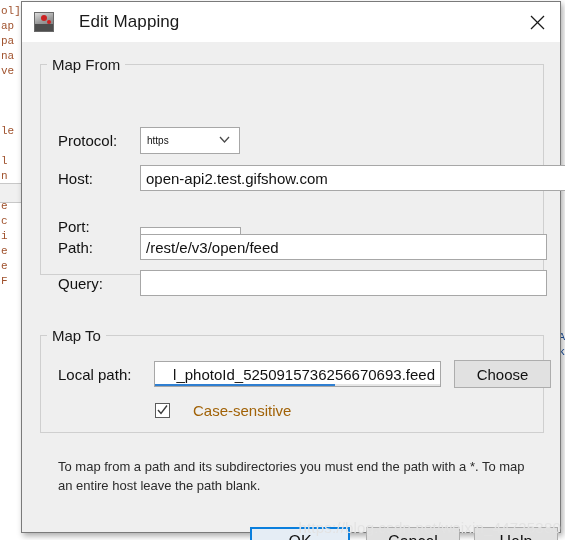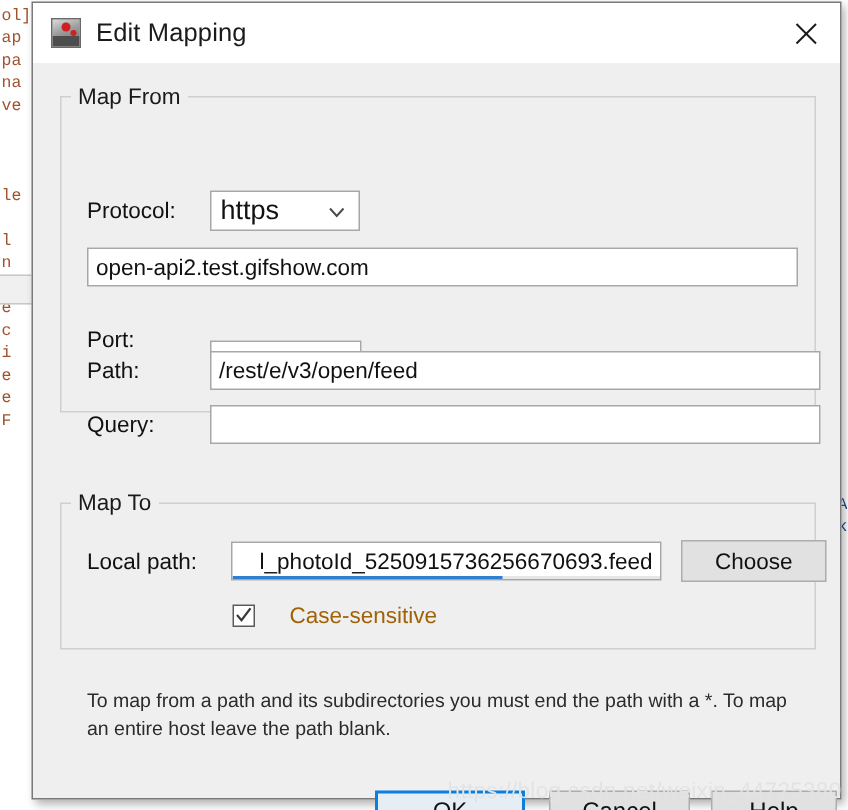--- a/index.html
+++ b/index.html
@@ -61,20 +61,21 @@
     box-shadow: 2px 3px 6px rgba(0,0,0,0.32);
     box-sizing: border-box;
   }
   #titlebar {
     height: 40px;
     background: #ffffff;
     display: flex;
     align-items: center;
     position: relative;
     box-sizing: border-box;
+    gap: 15px;
   }
   #app-icon {
     width: 20px;
     height: 20px;
     margin-left: 12px;
     position: relative;
     background: linear-gradient(160deg,#dcdcdc 0%, #9a9a9a 45%, #6d6d6d 100%);
     border: 1px solid #6a6a6a;
     box-sizing: border-box;
     overflow: hidden;
@@ -182,21 +183,21 @@
   }
   .combo {
     background: #ffffff;
     border: 1px solid #a7a7a7;
     height: 27px;
     box-sizing: border-box;
     display: flex;
     align-items: center;
     justify-content: space-between;
     padding: 0 6px 0 6px;
-    font-size: 18px;
+    font-size: 10px;
     color: #111;
   }
   .chev { margin-right: 2px; display:block; }
 
   
   #row-protocol { left: 36px; top: 85px; }
   #row-host     { left: 36px; top: 123px; }
   #row-port     { left: 36px; top: 158px; }
   #row-path     { left: 36px; top: 192px; }
   #row-query    { left: 36px; top: 228px; }
@@ -378,20 +379,21 @@
         <span>https</span>
         <span class="chev">
           <svg width="13" height="9" viewBox="0 0 13 9" aria-hidden="true">
             <polyline points="2,2 6.5,7 11,2" fill="none" stroke="#4a4a4a" stroke-width="1.3"></polyline>
           </svg>
         </span>
       </div>
     </div>
 
     <div class="row" id="row-host">
+      <span class="fld-label">Host:</span>
       <div class="textbox" id="tb-host">
         <span>open-api2.test.gifshow.com</span>
       </div>
     </div>
 
     <div class="row" id="row-port">
       <span class="fld-label">Port:</span>
       <div class="textbox" id="tb-port">
         <span>443</span>
       </div>

